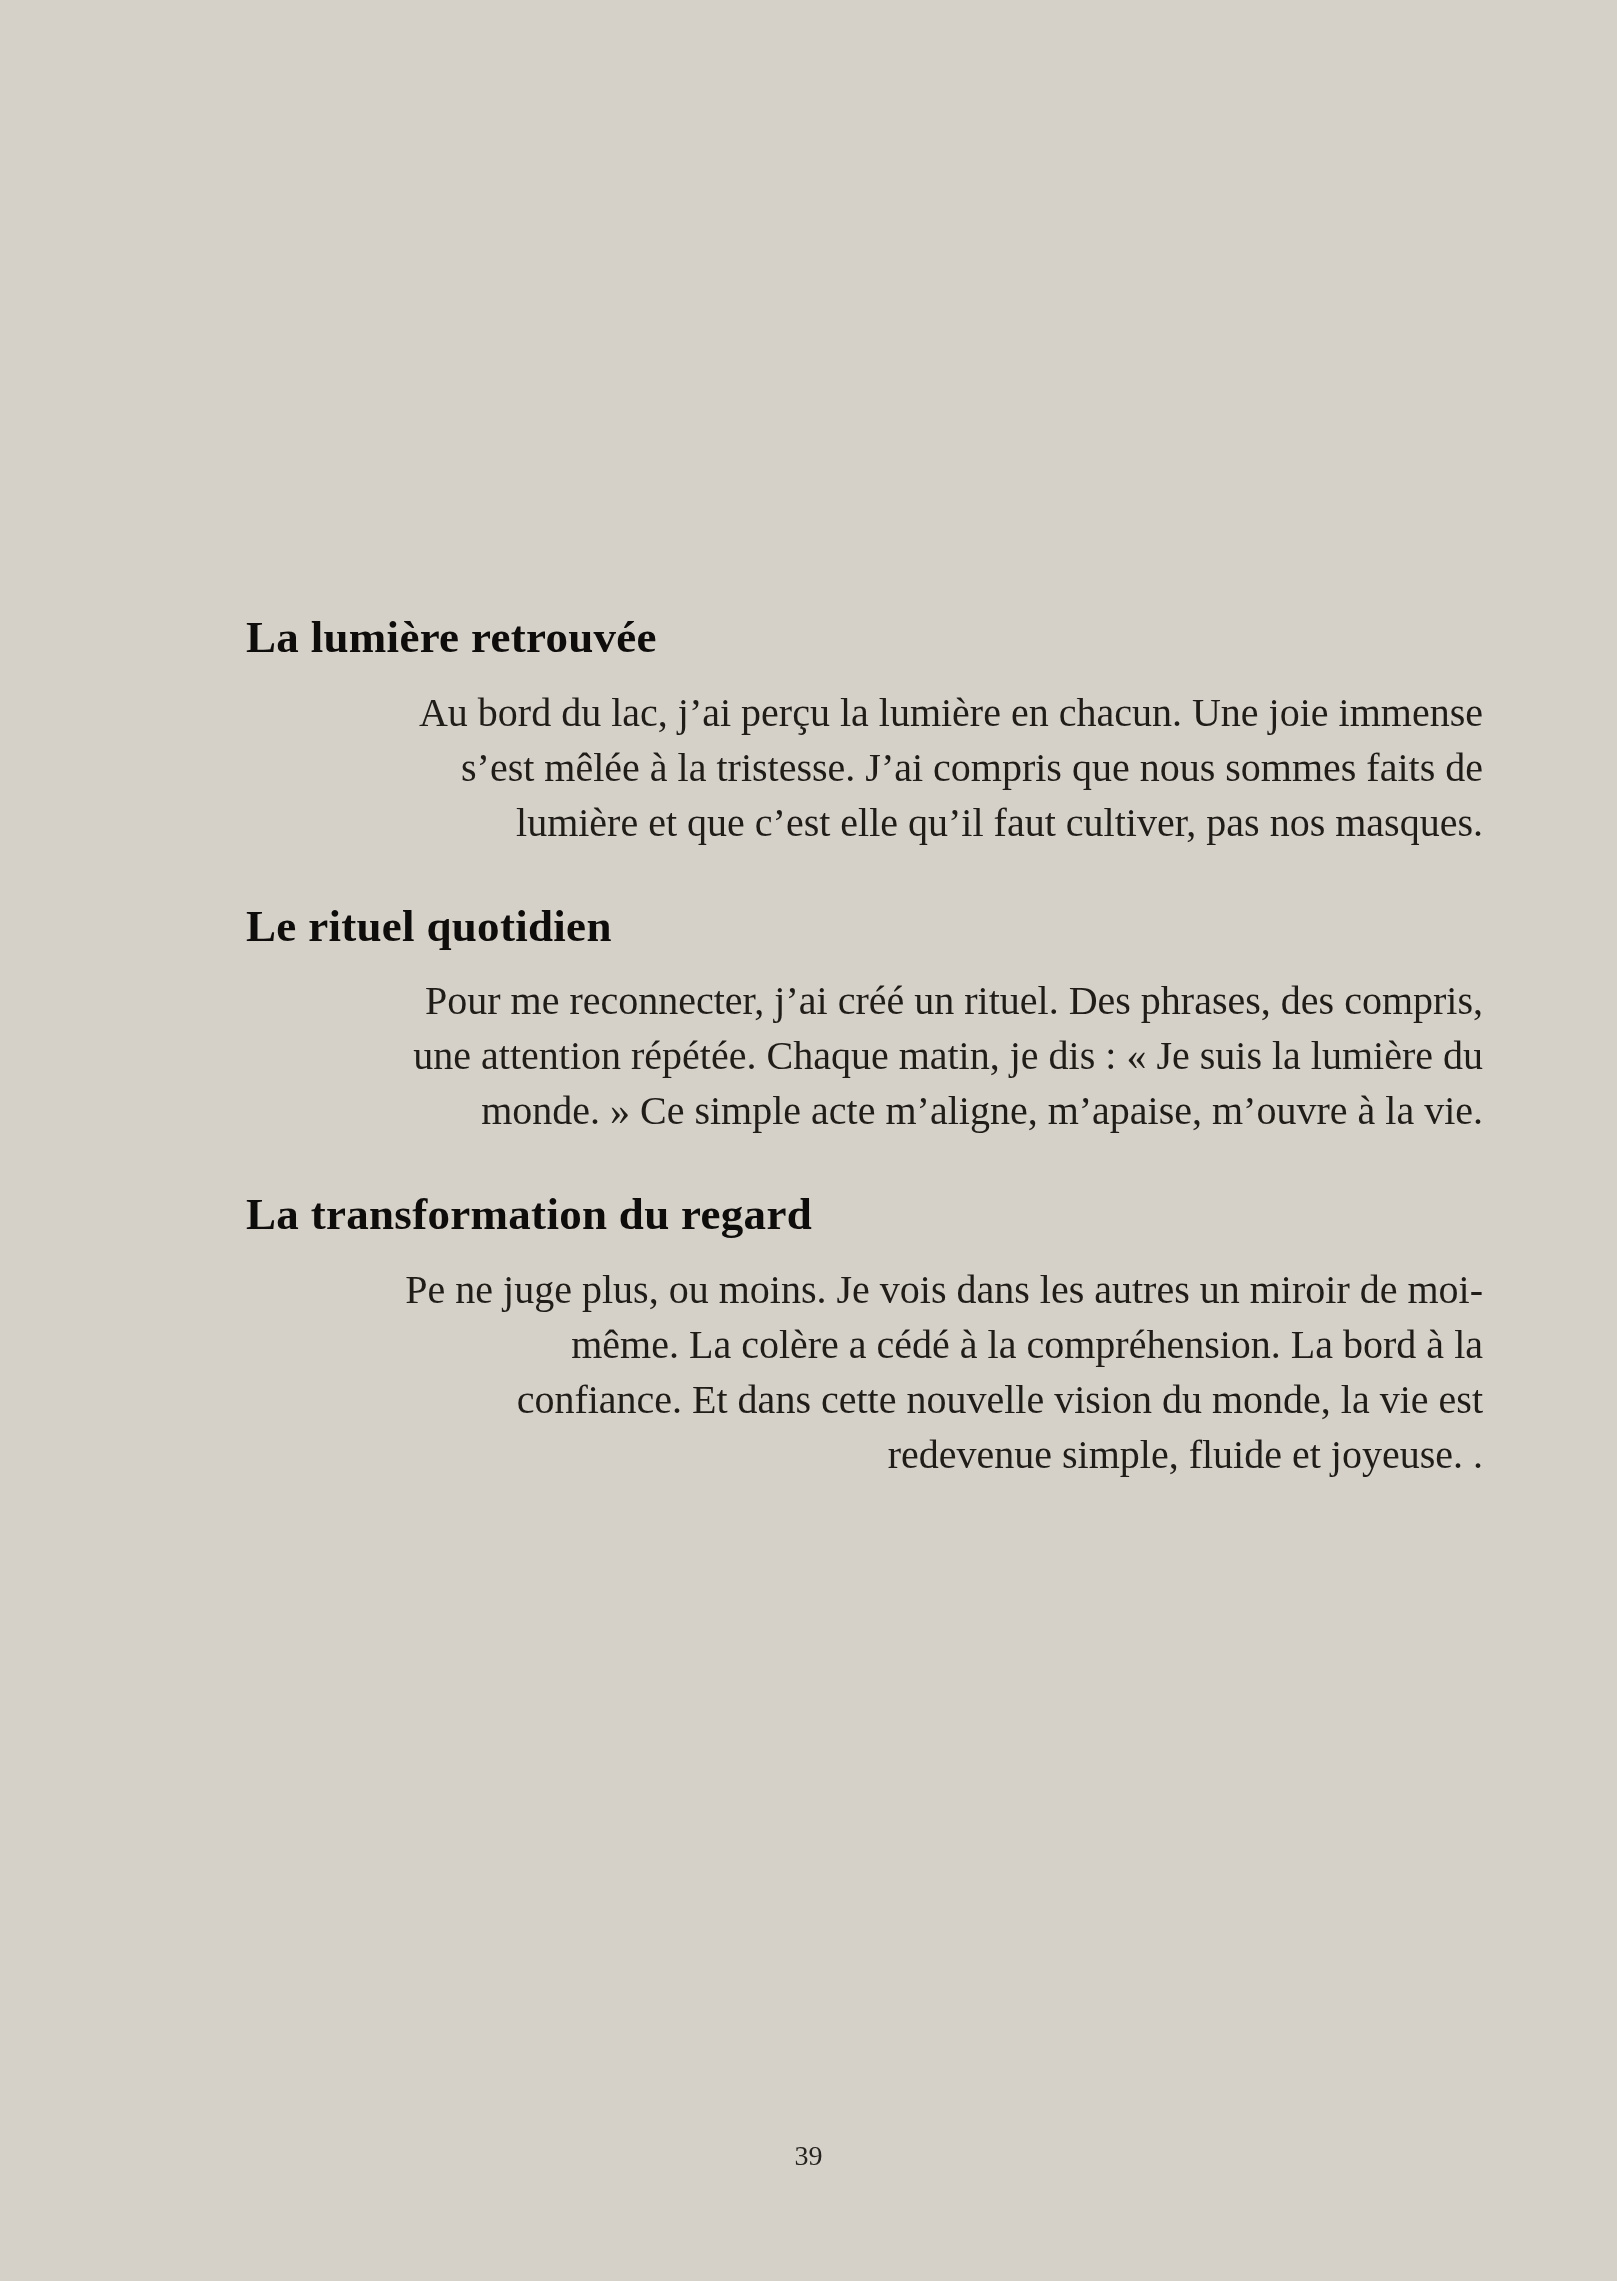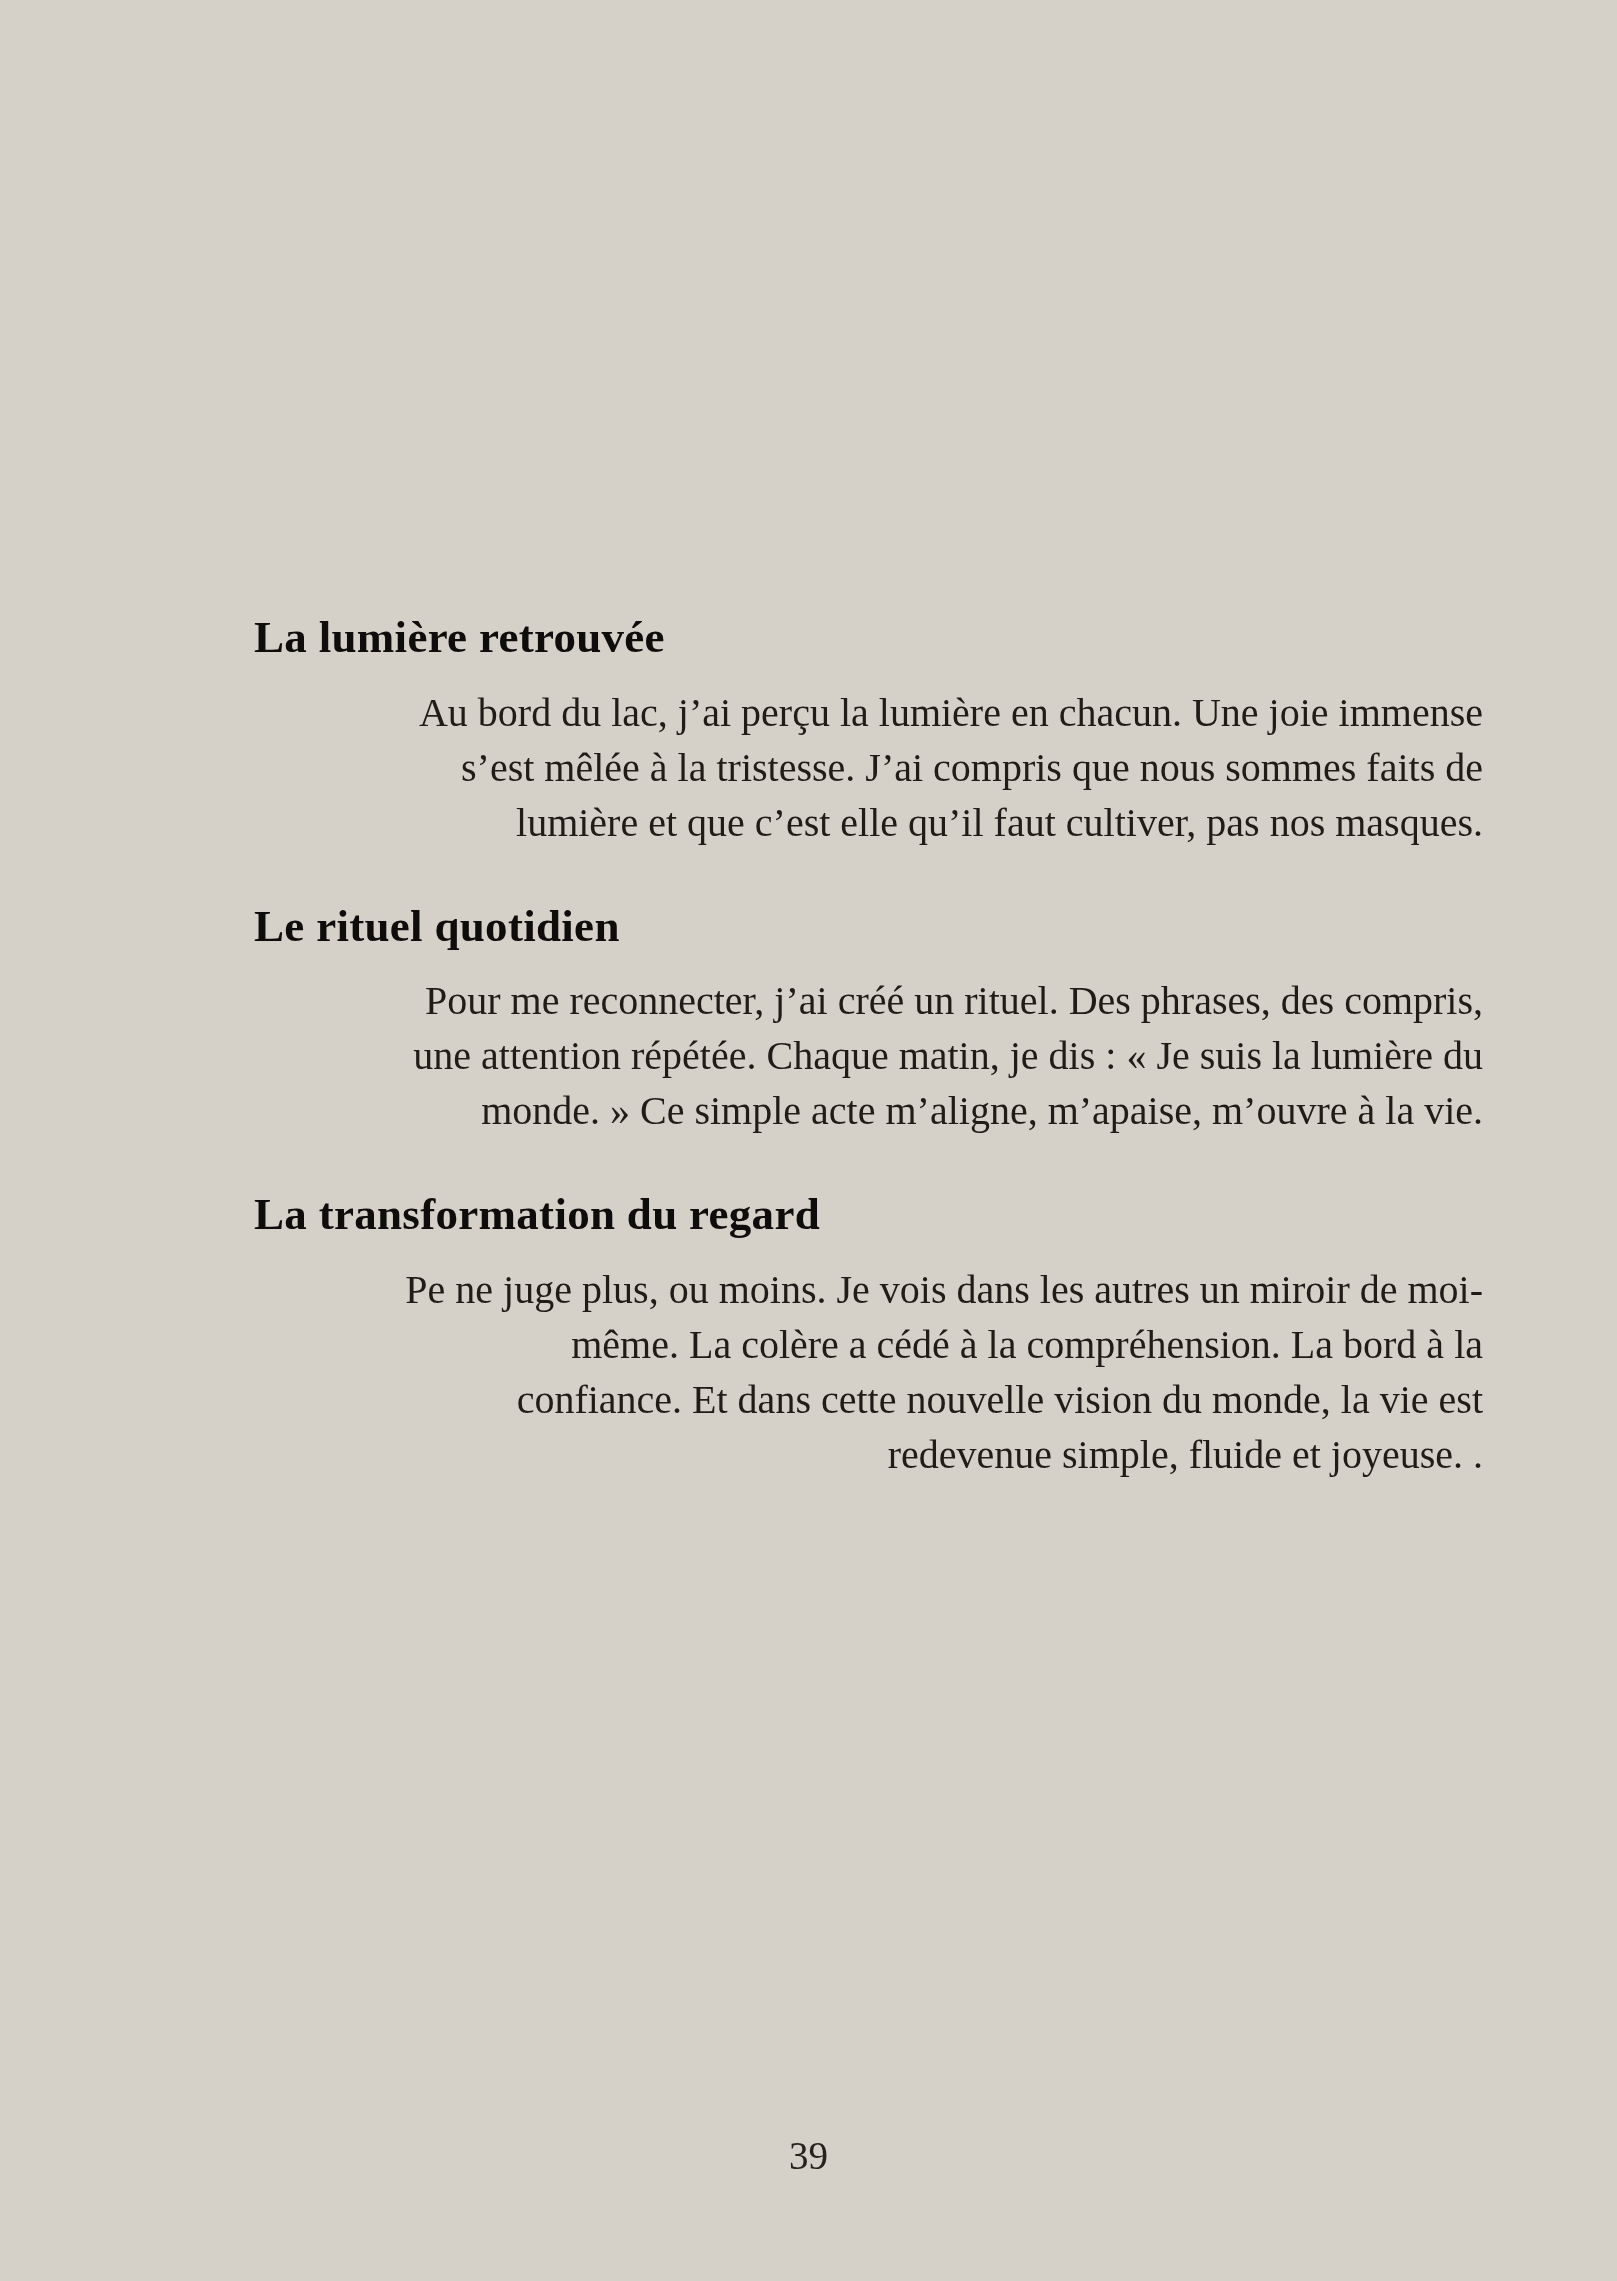--- a/index.html
+++ b/index.html
@@ -10,21 +10,21 @@
     position: relative;
     width: 1617px;
     height: 2281px;
     background: #d5d1c9;
     overflow: hidden;
     font-family: "Liberation Serif", serif;
     color: #1e1b17;
   }
   .page-content {
     position: absolute;
-    left: 254px;
+    left: 246px;
     top: 610px;
     right: 134px;
   }
   .section {
     margin: 0 0 49px 0;
   }
   .section-heading {
     margin: 0 0 19.6px 0;
     font-size: 45px;
     line-height: 55px;
@@ -39,21 +39,21 @@
     white-space: pre;
     color: #201d19;
     text-align: right;
   }
   .page-number {
     position: absolute;
     top: 2128px;
     left: 0;
     width: 1617px;
     text-align: center;
-    font-size: 39px;
+    font-size: 28px;
     line-height: 55px;
     color: #26231f;
   }
 </style>
 </head>
 <body>
 
 <main class="page-content">
 
   <section class="section">

